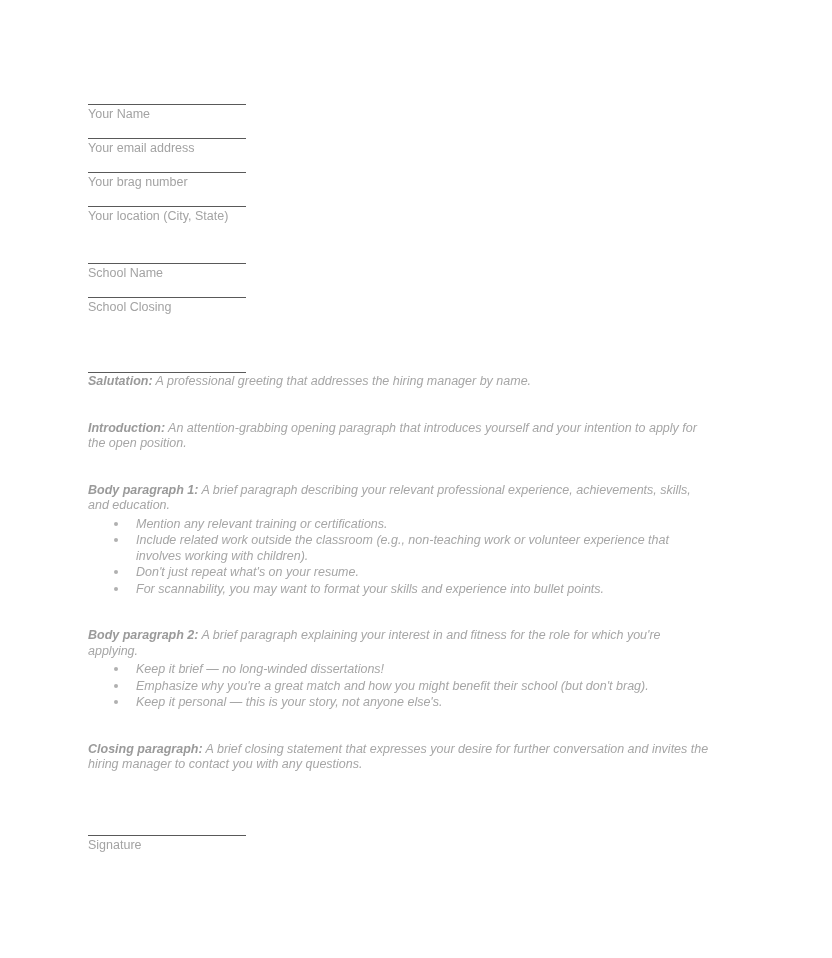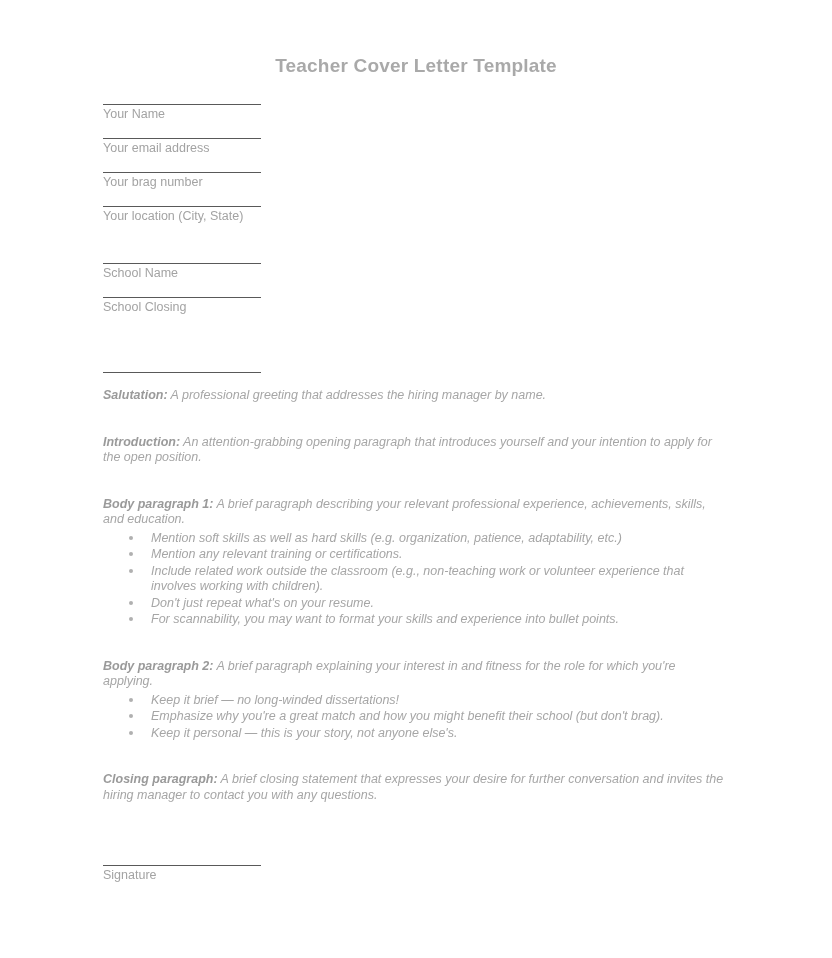--- a/index.html
+++ b/index.html
@@ -30,21 +30,21 @@
     width: 832px;
     text-align: center;
     font-size: 19px;
     font-weight: bold;
     color: #a9a9a9;
     letter-spacing: 0.2px;
   }
 
   .content {
     position: absolute;
-    left: 103px;
+    left: 88px;
     top: 104px;
     width: 622px;
   }
 
   
   .field {
     margin: 0;
     padding: 0;
   }
   .field-rule {
@@ -76,21 +76,21 @@
     color: #a6a6a6;
     line-height: 15.5px;
     margin: 0;
   }
   .para .lead {
     font-weight: bold;
     font-style: italic;
     color: #9a9a9a;
   }
   .para-salutation {
-    margin-top: 15px;
+    margin-top: 1px;
   }
   .para-gap { height: 31px; }
   .para-gap-tight { height: 30px; }
 
   
   ul.bullets {
     list-style: none;
     margin: 3px 0 0 0;
     padding: 0;
   }
@@ -114,21 +114,20 @@
   }
   ul.bullets li.wide {
     padding-right: 0;
   }
 </style>
 </head>
 <body>
 
 <div class="page">
 
-  <div class="doc-title">Teacher Cover Letter Template</div>
 
   <div class="content">
 
     <div>
       <div class="field">
         <div class="field-rule"></div>
         <div class="field-label">Your Name</div>
       </div>
       <div class="field">
         <div class="field-rule"></div>
@@ -174,24 +173,20 @@
 
     <div class="para-gap"></div>
 
     <div>
       <p class="para">
         <span class="lead">Body paragraph 1:</span><span> A brief paragraph describing your relevant professional experience, achievements, skills, and education.</span>
       </p>
       <ul class="bullets">
         <li>
           <span class="dot"></span>
-          <span>Mention soft skills as well as hard skills (e.g. organization, patience, adaptability, etc.)</span>
-        </li>
-        <li>
-          <span class="dot"></span>
           <span>Mention any relevant training or certifications.</span>
         </li>
         <li class="wide">
           <span class="dot"></span>
           <span>Include related work outside the classroom (e.g., non-teaching work or volunteer experience that involves working with children).</span>
         </li>
         <li>
           <span class="dot"></span>
           <span>Don't just repeat what's on your resume.</span>
         </li>

